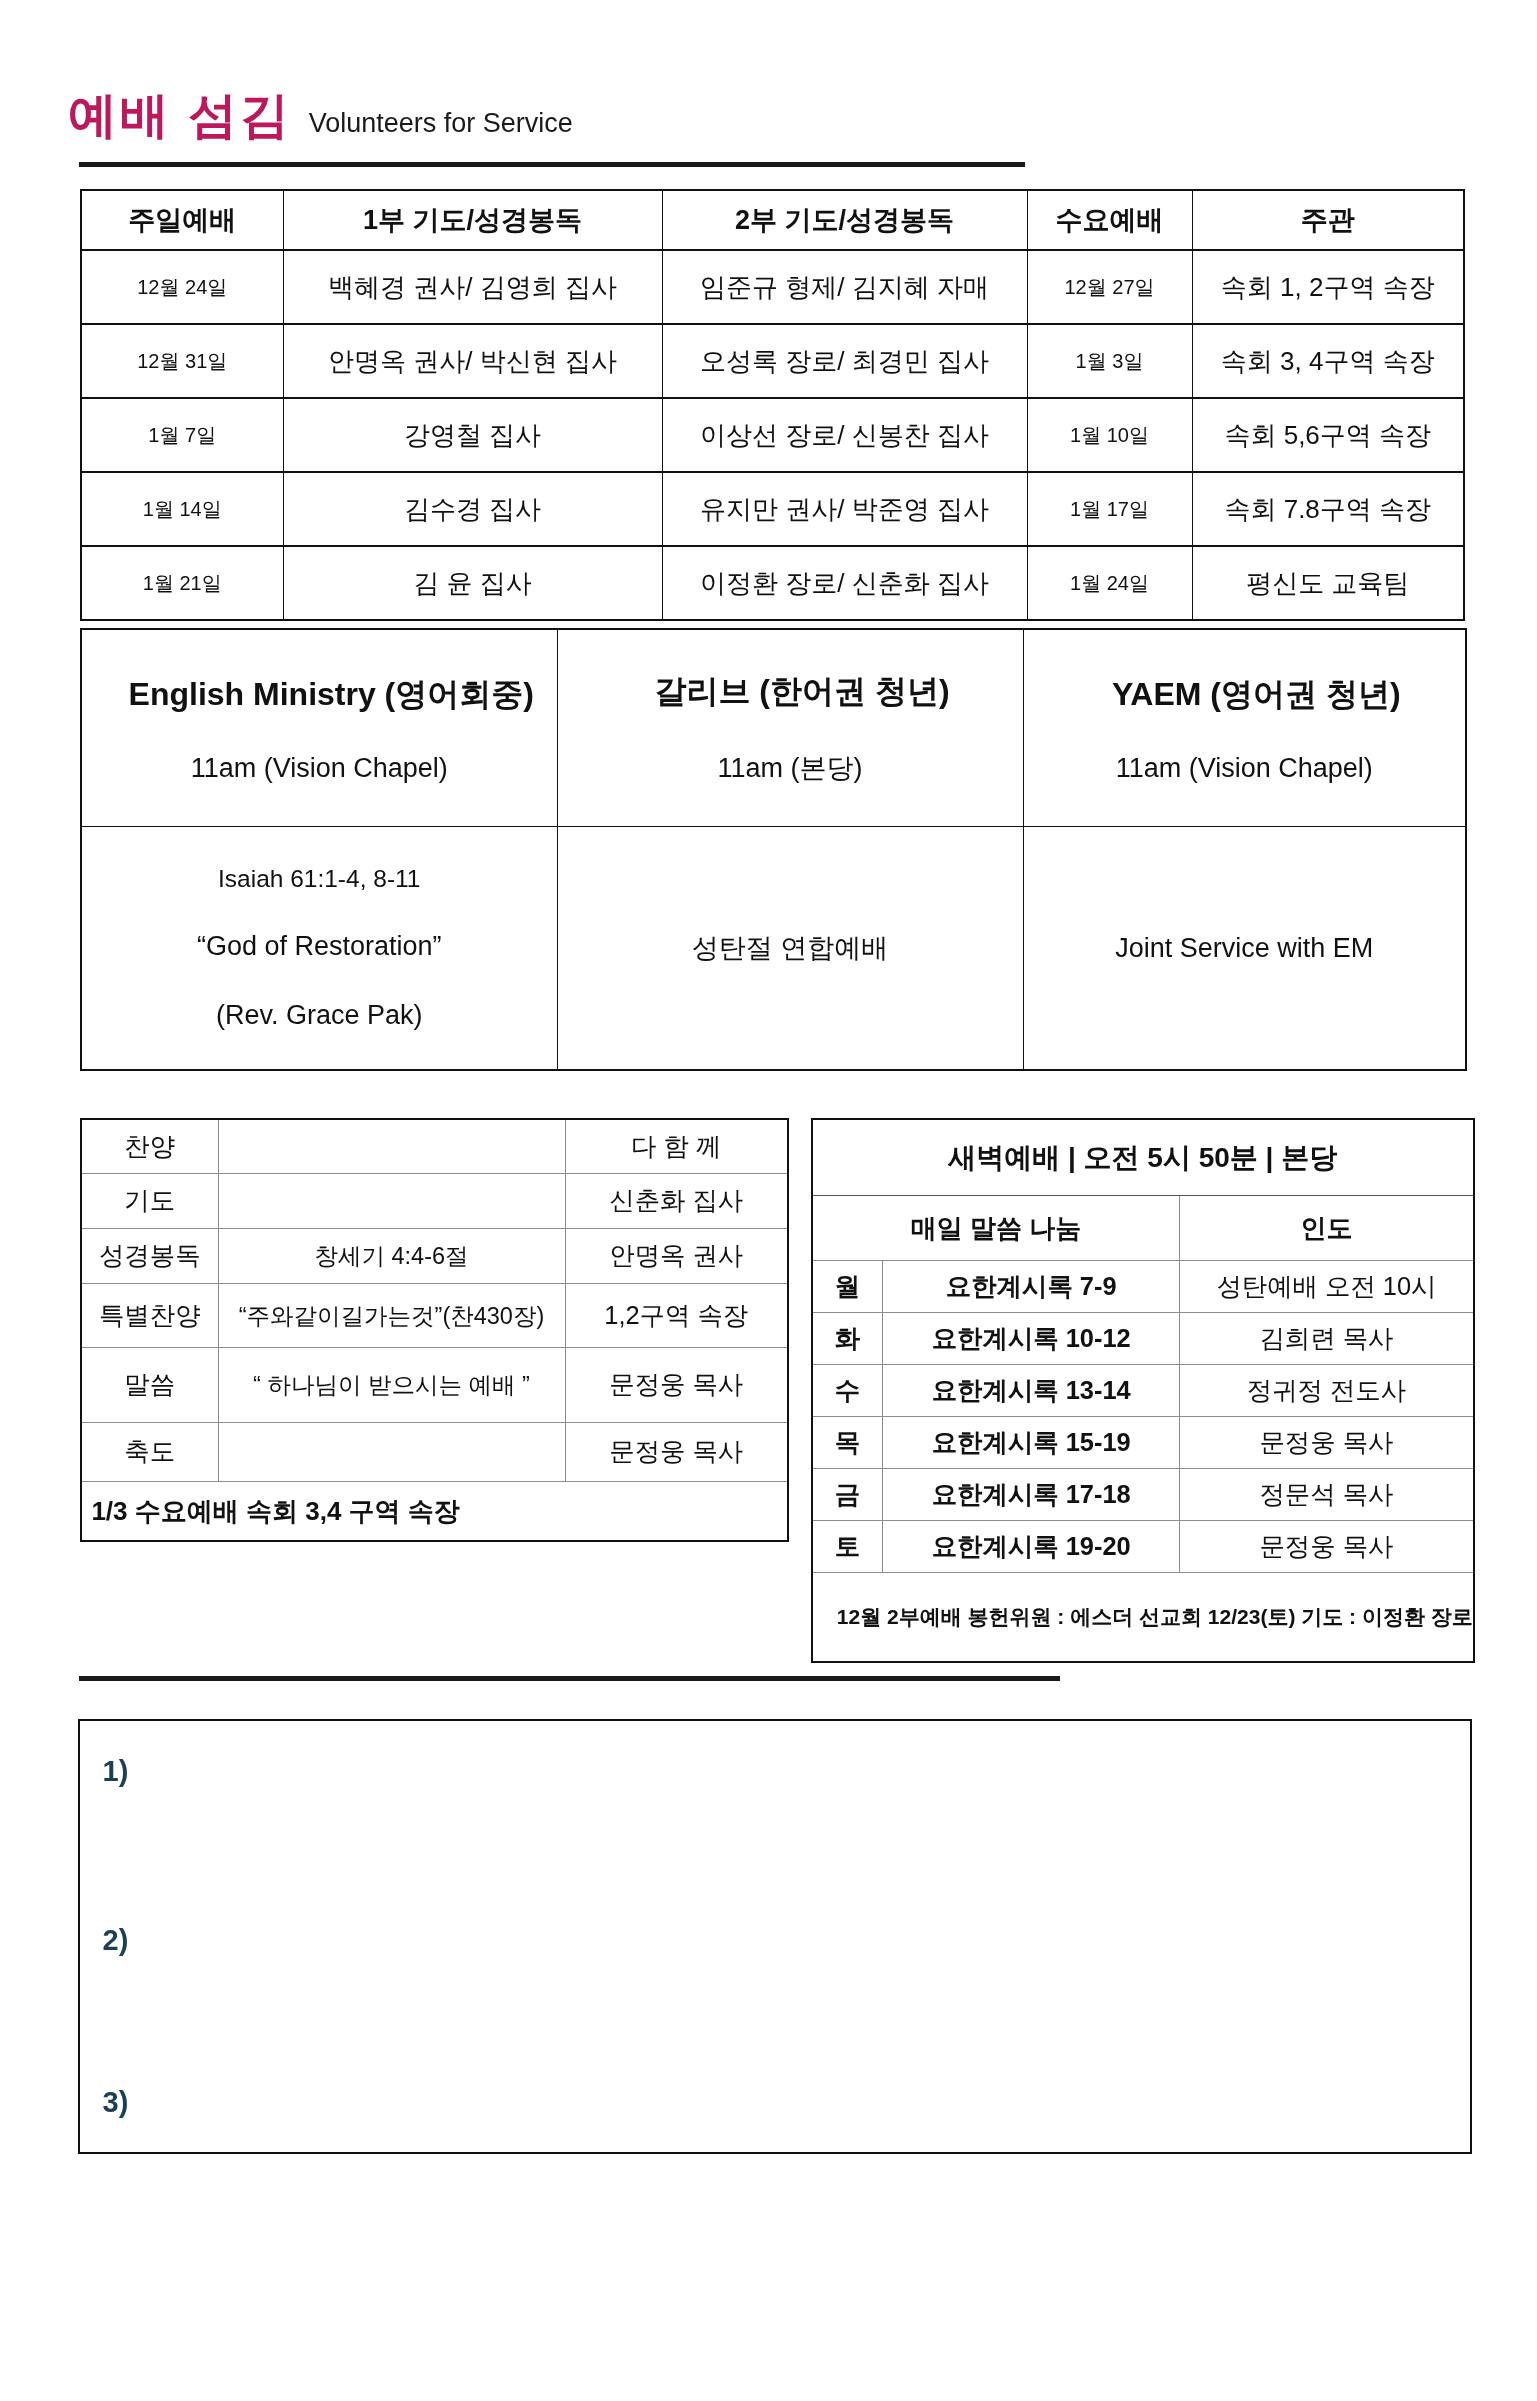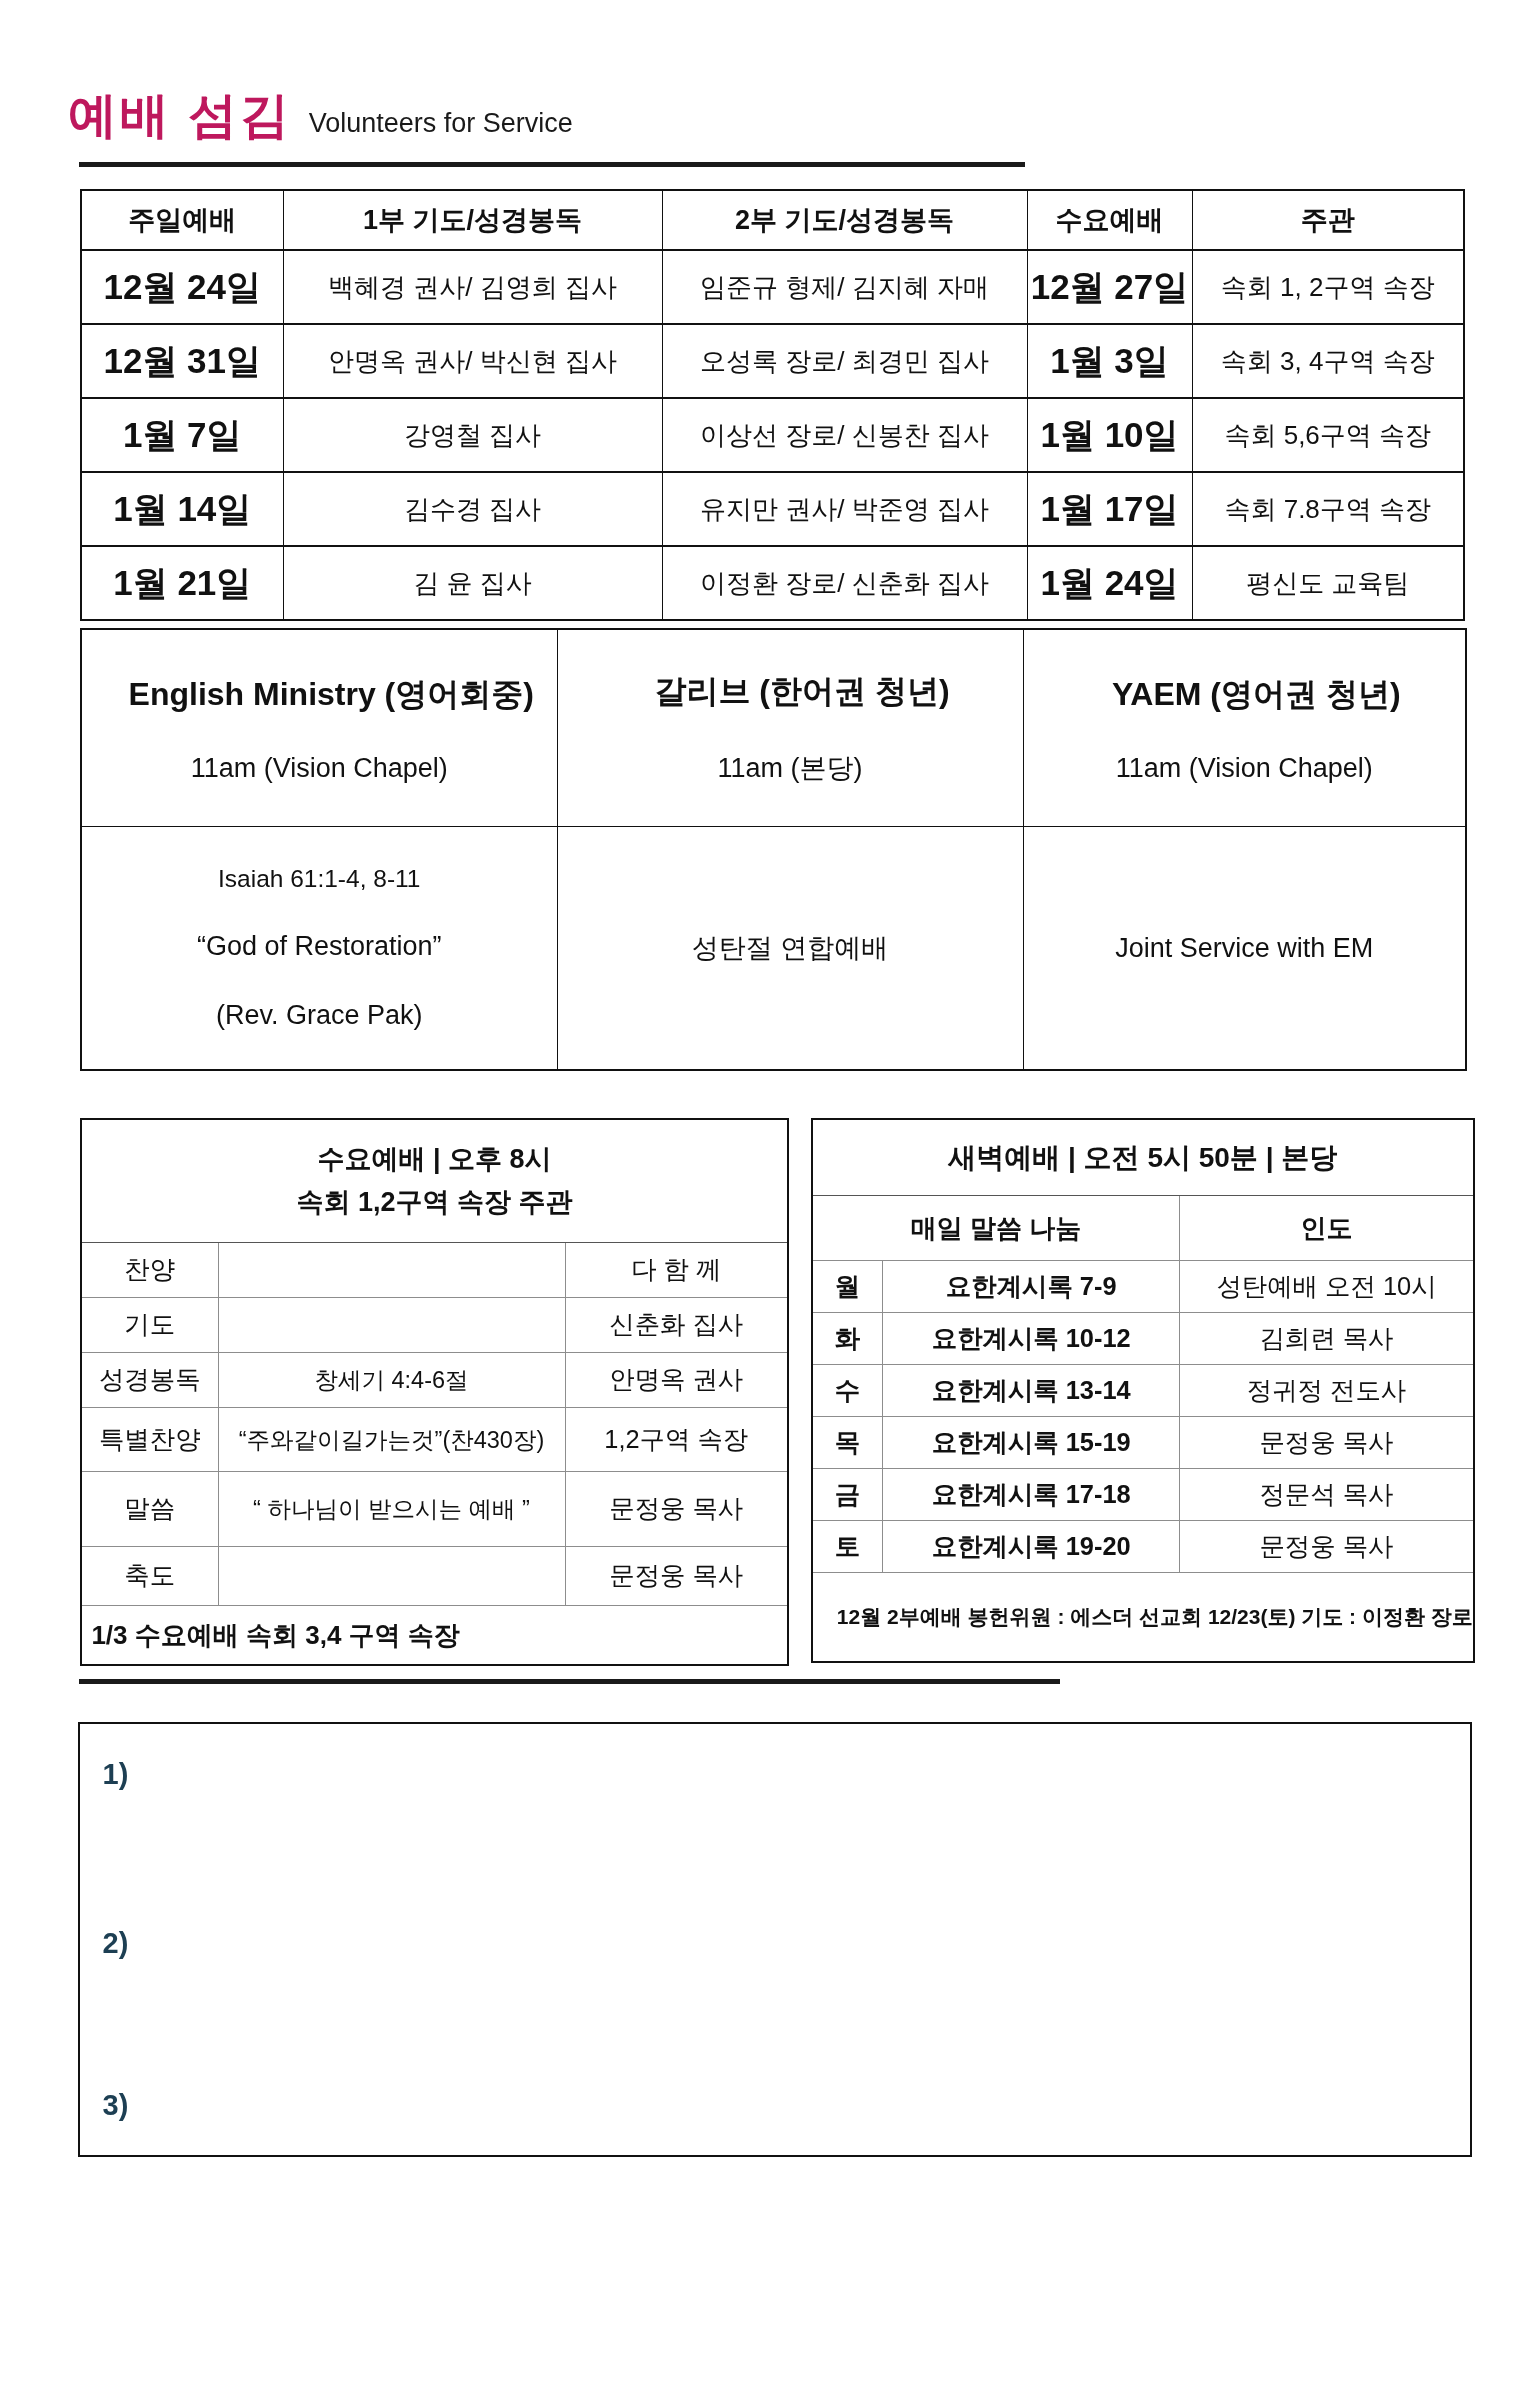--- a/index.html
+++ b/index.html
@@ -24,21 +24,21 @@
   table { border-collapse:collapse; table-layout:fixed; }
   td { text-align:center; vertical-align:middle; overflow:hidden; }
 
   
   .service-table { margin:22.6px 0 0 80px; width:1384px; border:2.8px solid #111; }
   .service-table td { border-left:1.9px solid #111; border-right:1.9px solid #111;
                       border-top:2.8px solid #111; border-bottom:2.8px solid #111;
                       font-size:26px; }
   .service-table tr.hdr td { height:60px; font-weight:bold; font-size:27px; }
   .service-table tr.body td { height:74px; }
-  .service-table td.b { font-weight:bold; font-size:35px; }
+  .service-table td.b { font-weight:normal; font-size:20px; }
 
   
   .ministry-table { margin:6.6px 0 0 80px; width:1384px; border:2.8px solid #111; }
   .ministry-table td { border:1.9px solid #111; }
   .ministry-table tr.row1 td { height:198px; }
   .ministry-table tr.row2 td { height:243px; }
   .m-title { font-size:32px; font-weight:bold; margin-bottom:36px;padding-left:24px; }
   .m-time  { font-size:27px; }
   .m-lines { display:flex; flex-direction:column; align-items:center; gap:38px; }
   .m-line0 { font-size:24.5px; }
@@ -181,26 +181,20 @@
 
   <div class="two-col">
 
     <table class="wed-table">
       <colgroup>
           <col style="width:137px">
           <col style="width:347px">
           <col style="width:223px">
         </colgroup>
       <tbody>
-          <tr class="hdr">
-        <td colspan="3">
-          <div class="wed-hline">수요예배 | 오후 8시</div>
-          <div class="wed-hline">속회 1,2구역 속장 주관</div>
-        </td>
-      </tr>
       <tr class="r">
         <td>찬양</td>
         <td class="content"></td>
         <td>다 함 께</td>
       </tr>
       <tr class="r">
         <td>기도</td>
         <td class="content"></td>
         <td>신춘화 집사</td>
       </tr>

